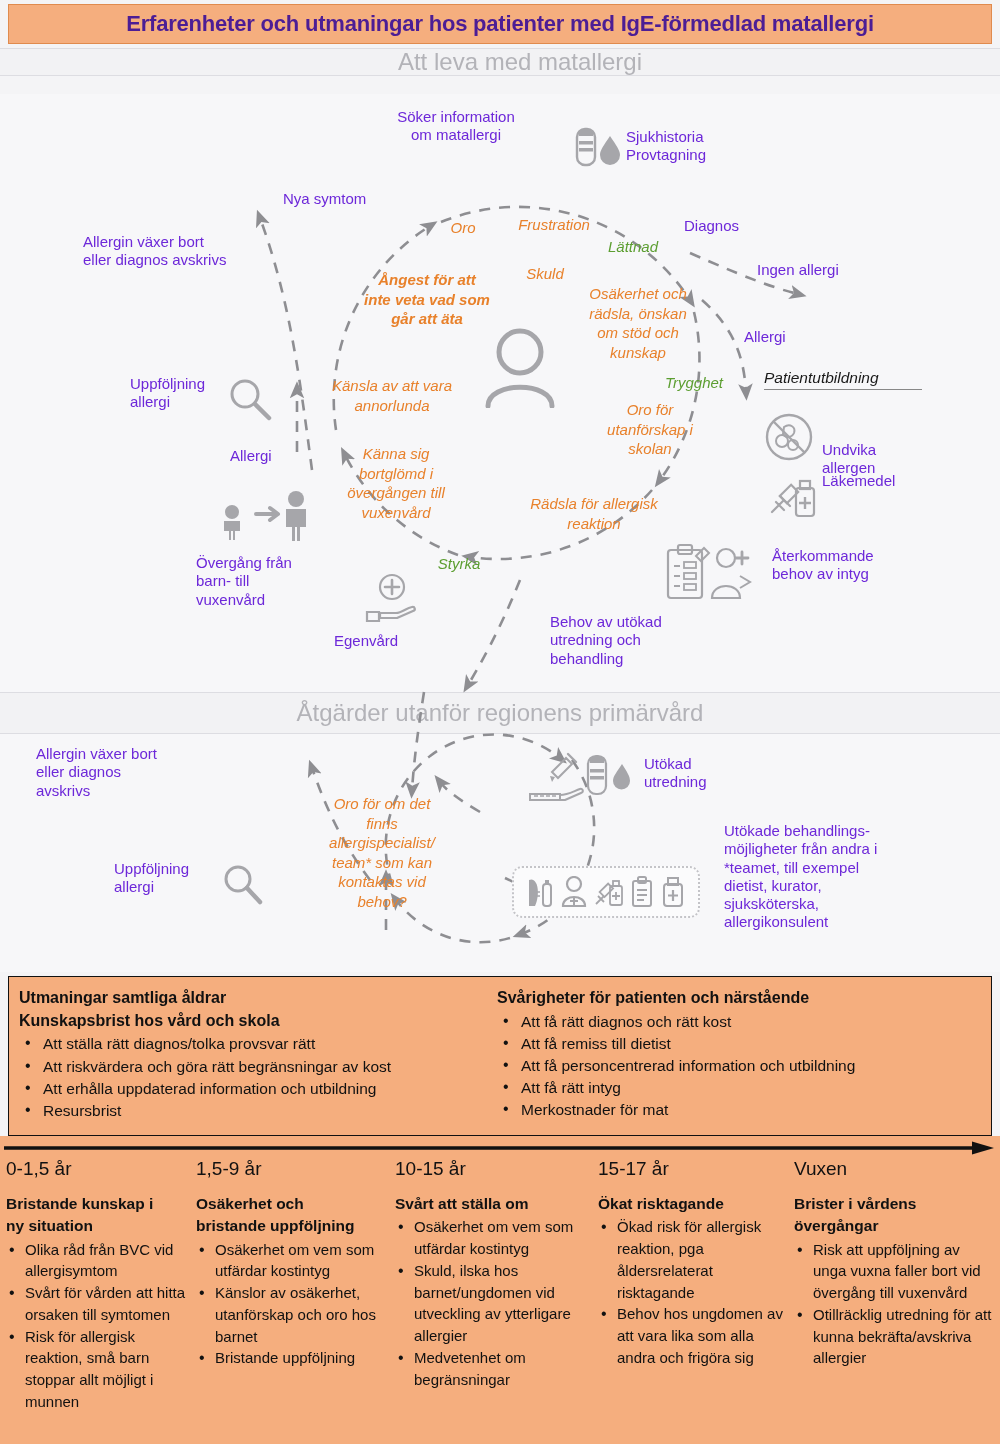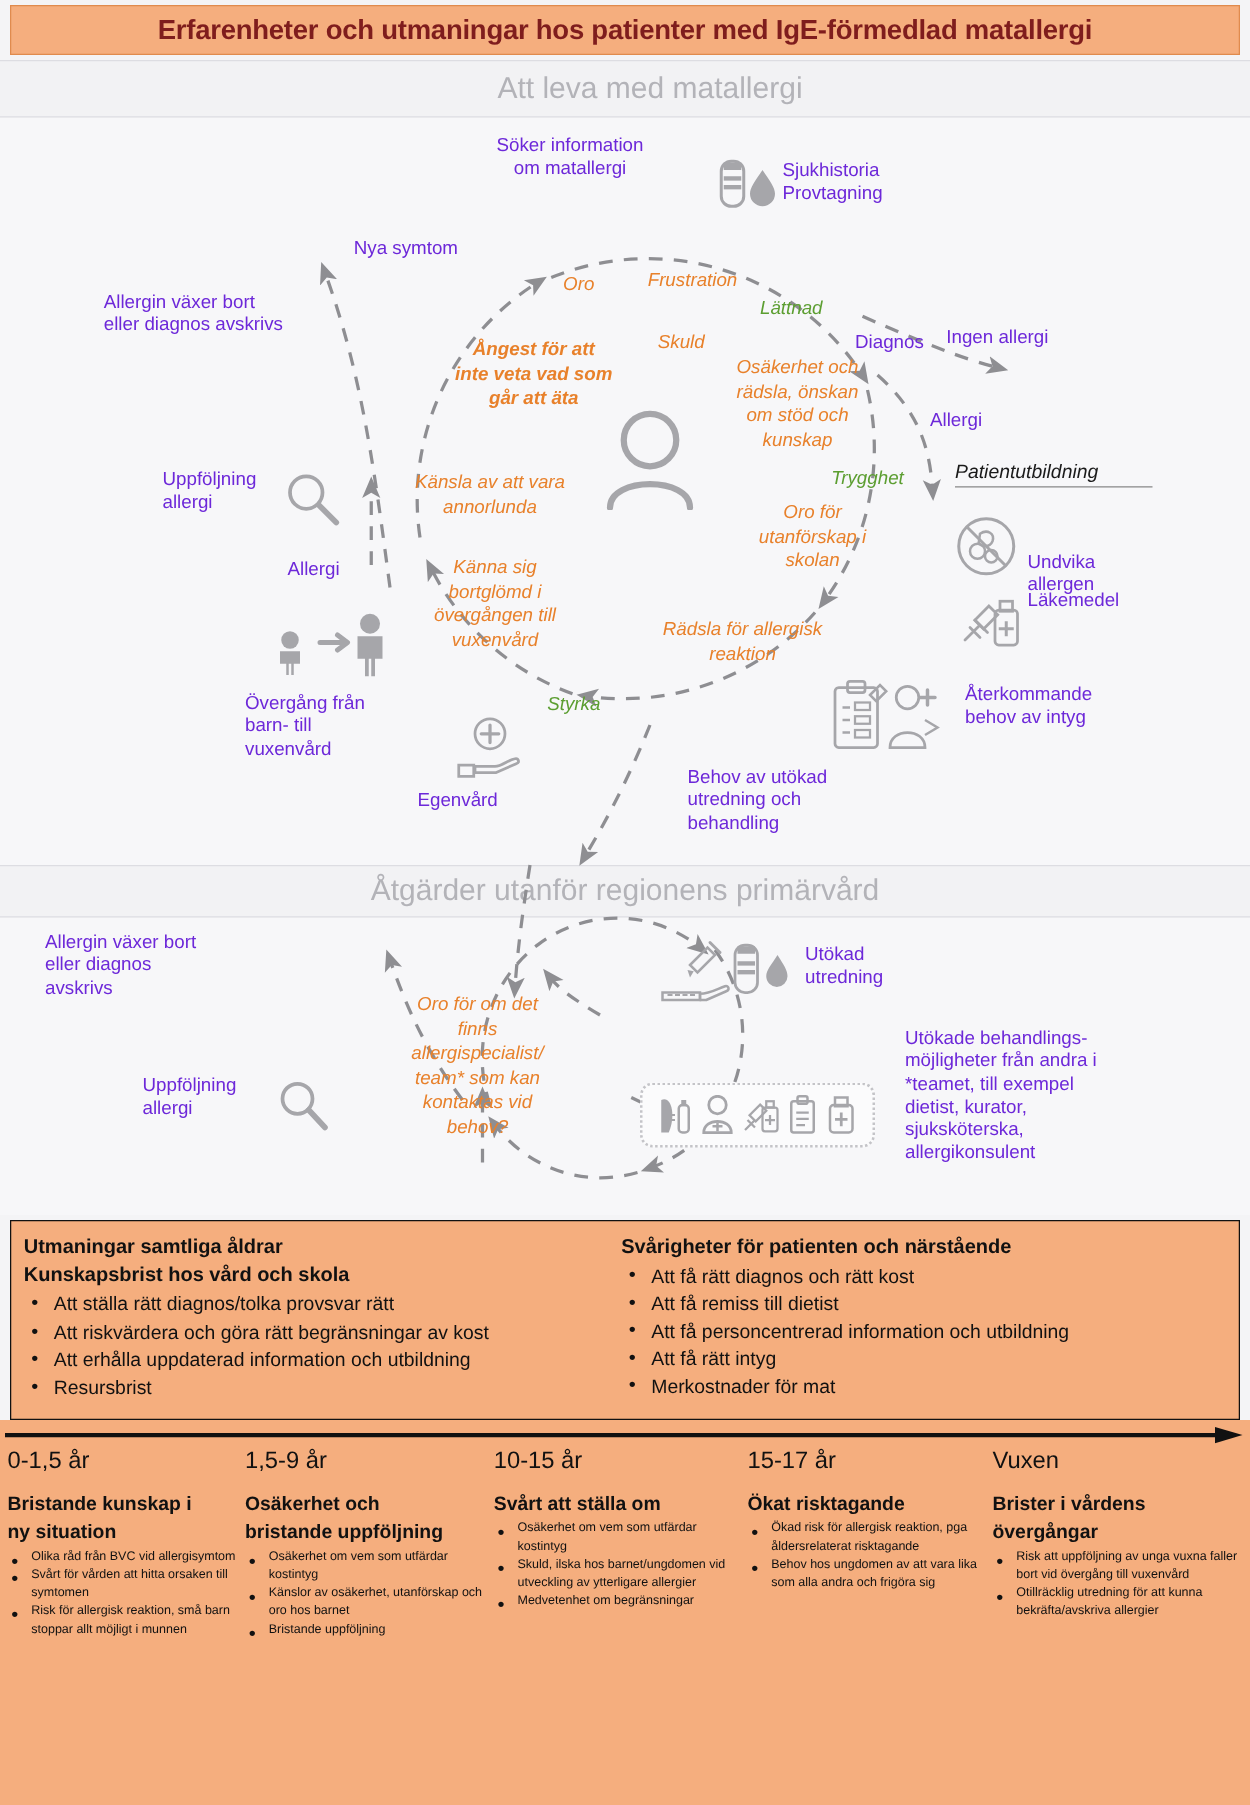--- a/index.html
+++ b/index.html
@@ -12,32 +12,32 @@
   }
   .page { position: relative; width: 1000px; height: 1444px; }
 
   
   .title-banner {
     position: absolute; left: 8px; top: 4px; width: 984px; height: 40px;
     background: #f5ae7e; border: 1px solid #e08b4e;
     display: flex; align-items: center; justify-content: center;
   }
   .title-banner .t {
-    font-size: 22px; font-weight: bold; color: #7f1d1d; letter-spacing: -0.2px;
+    font-size: 22px; font-weight: bold; color: #4c1d95; letter-spacing: -0.2px;
   }
 
   
   .band {
     position: absolute; left: 0; width: 1000px;
     background: #f2f2f4;
     border-top: 1px solid #dddde2; border-bottom: 1px solid #dddde2;
     display: flex; align-items: center; justify-content: center;
   }
   .band .bt { font-size: 24px; color: #b3b3b8; }
-  #band1 { top: 48px; height: 46px; padding-left: 40px; }
+  #band1 { top: 48px; height: 28px; padding-left: 40px; }
   #band2 { top: 692px; height: 42px; }
 
   .zone { position: absolute; left: 0; width: 1000px; background: #f7f7f9; }
   #zone1 { top: 94px; height: 598px; }
   #zone2 { top: 734px; height: 238px; }
 
   
   .lbl {
     position: absolute; color: #6d28d9;
     font-size: 15px; line-height: 1.22; white-space: pre-line;
@@ -93,21 +93,21 @@
   }
   .tl-axis { position: absolute; left: 4px; top: 5px; width: 992px; height: 14px; }
   .age-col { position: absolute; top: 22px; }
   .age-lab { font-size: 19px; color: #111; line-height: 1.2; }
   .age-head {
     font-size: 15.5px; font-weight: bold; color: #111;
     line-height: 1.45; margin-top: 12px; white-space: pre-line;
   }
   .age-list { list-style: none; margin-top: 1px; }
   .age-list li {
-    font-size: 10px; color: #111; line-height: 1.45;
+    font-size: 15px; color: #111; line-height: 1.45;
     padding-left: 19px; position: relative;
   }
   .age-list li::before {
     content: "•"; position: absolute; left: 3px; top: -1px; font-size: 16px;
   }
 </style>
 </head>
 <body>
 
 <div class="page">
@@ -241,21 +241,21 @@
       <path d="M78,10 v12 M72,16 h12" stroke="#a6a6aa" stroke-width="2.8" stroke-linecap="round"></path>
       <path d="M76,34 l10,6 -10,6" fill="none" stroke="#a6a6aa" stroke-width="2"></path>
     </svg>
   </div>
 
   <div class="lbl c" style="left:370px; top:108px; width:172px;">Söker information
 om matallergi</div>
   <div class="lbl" style="left:626px; top:128px; width:190px;">Sjukhistoria
 Provtagning</div>
   <div class="lbl" style="left:283px; top:190px;">Nya symtom</div>
-  <div class="lbl" style="left:684px; top:217px;margin-top:48px;">Diagnos</div>
+  <div class="lbl" style="left:684px; top:217px;">Diagnos</div>
   <div class="lbl" style="left:757px; top:261px;">Ingen allergi</div>
   <div class="lbl" style="left:83px; top:233px; width:200px;">Allergin växer bort
 eller diagnos avskrivs</div>
   <div class="lbl" style="left:744px; top:328px;">Allergi</div>
   <div class="lbl" style="left:130px; top:375px; width:110px;">Uppföljning
 allergi</div>
   <div class="lbl" style="left:230px; top:447px;">Allergi</div>
   <div class="lbl" style="left:196px; top:554px; width:150px;">Övergång från
 barn- till
 vuxenvård</div>

